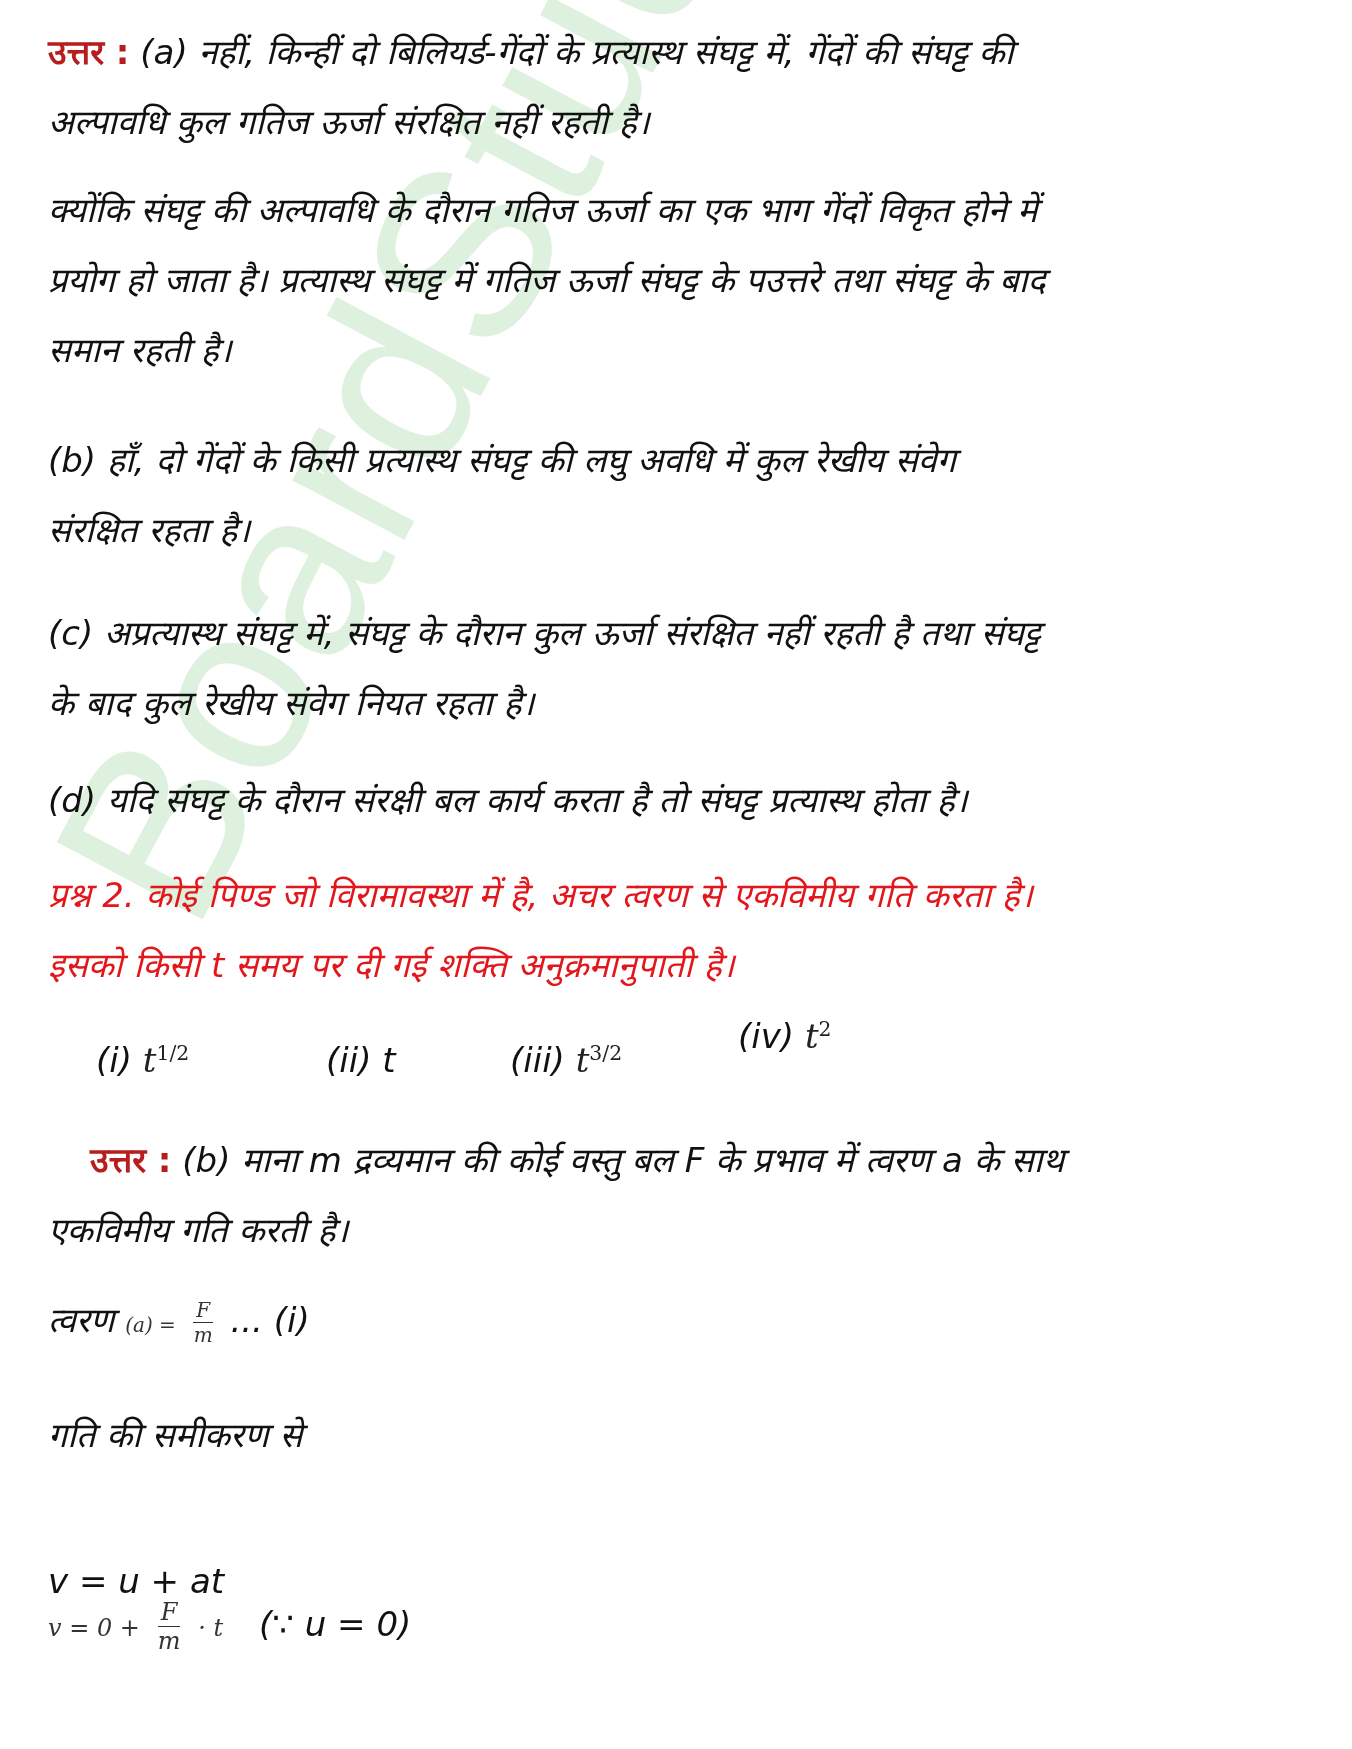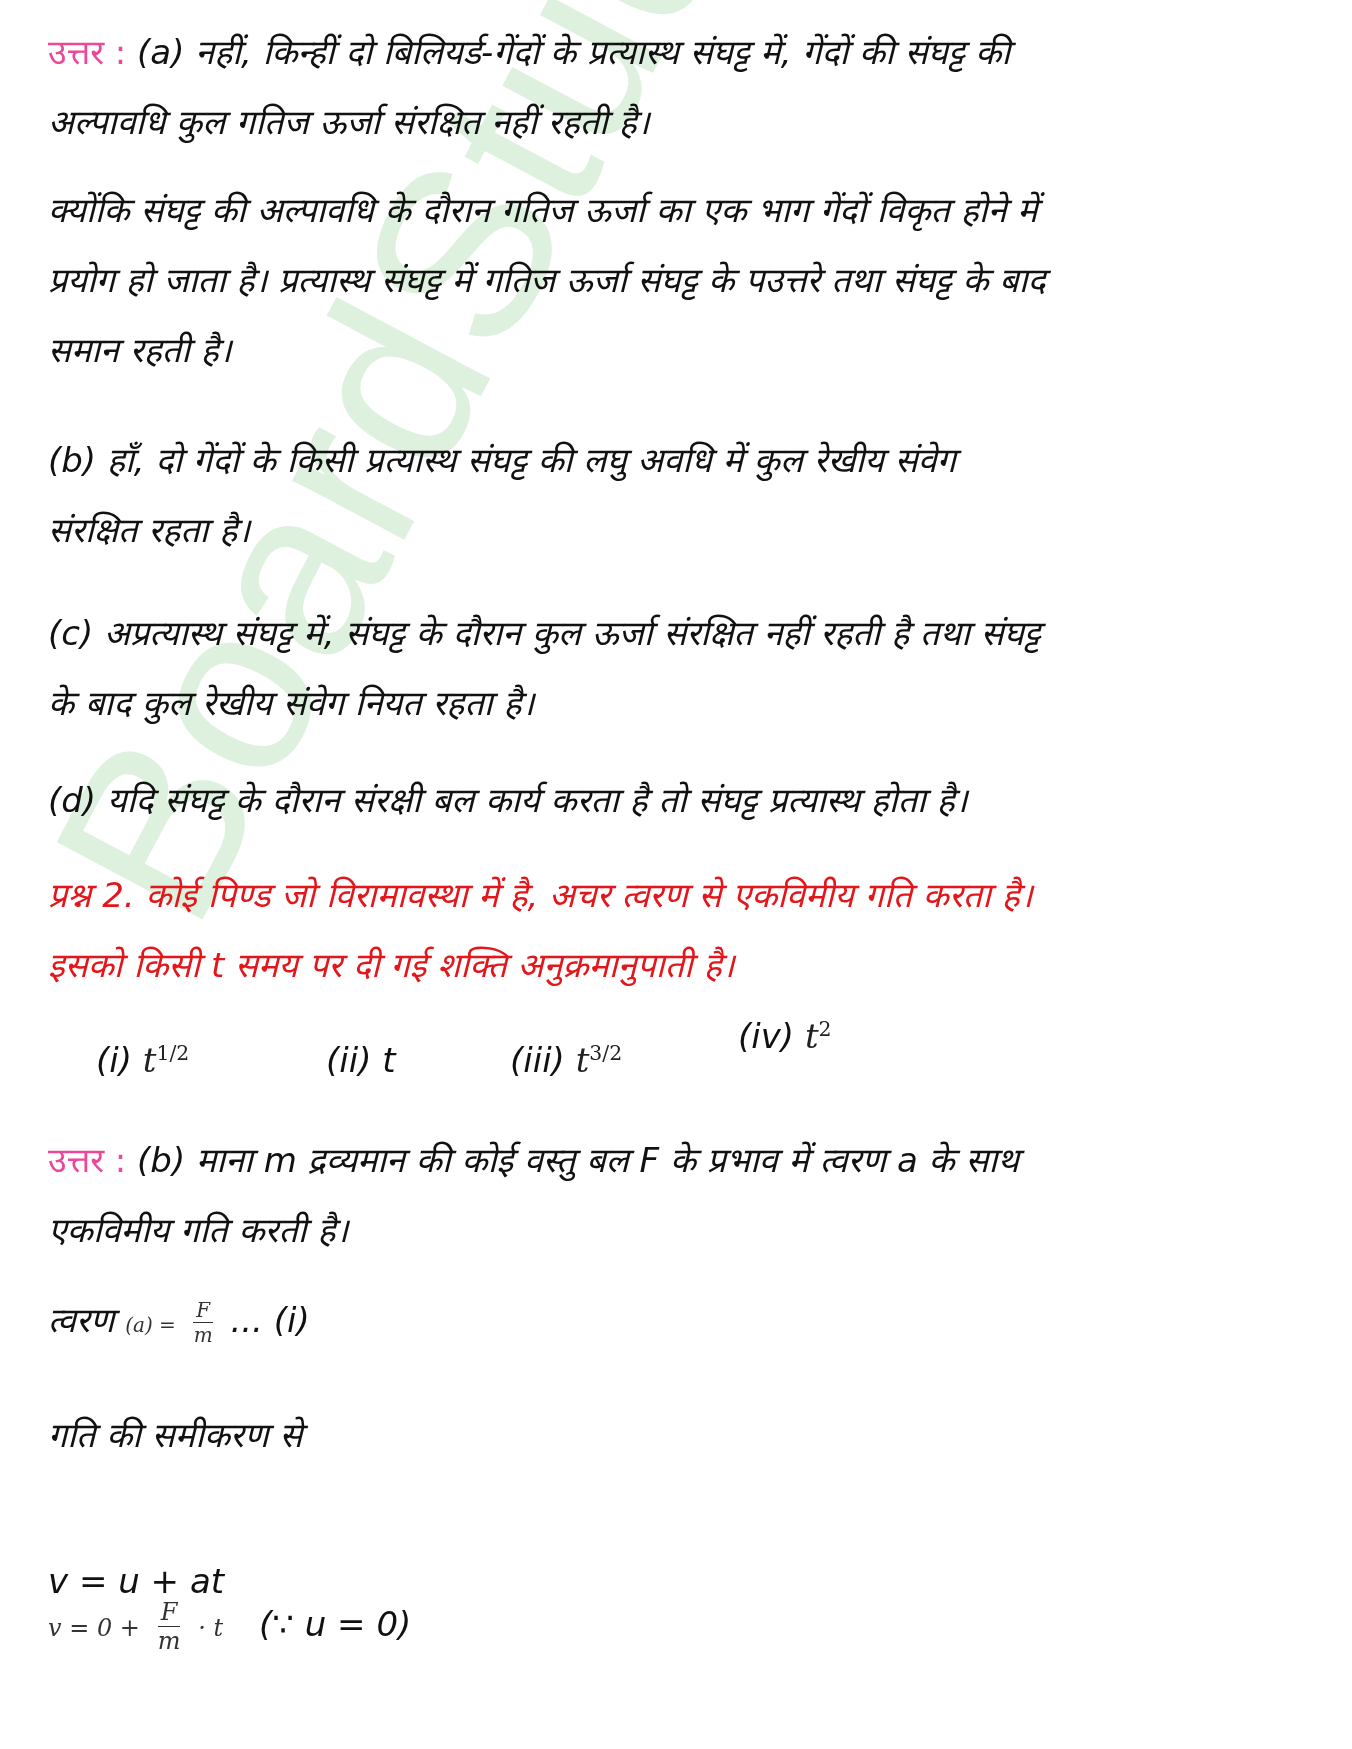--- a/index.html
+++ b/index.html
@@ -35,22 +35,22 @@
     }
     .line {
       position: absolute;
       left: 0;
       font-size: 34px;
       font-style: italic;
       white-space: nowrap;
       line-height: 1.2;
     }
     .label-green {
-      color: #ec4899;
-      font-weight: normal;
+      color: #b91c1c;
+      font-weight: bold;
       font-style: normal;
     }
     .red { color: #e3171b; }
     .opt {
       position: absolute;
       font-size: 34px;
       font-style: italic;
       white-space: nowrap;
     }
     .math {
@@ -112,21 +112,21 @@
   </div>
   <div class="opt" style="left:462px; top:1040px;">
     <span>(iii)</span>
     <span class="math"><span>t</span><sup>3/2</sup></span>
   </div>
   <div class="opt" style="left:690px; top:1016px;">
     <span>(iv)</span>
     <span class="math"><span>t</span><sup>2</sup></span>
   </div>
 
-  <div class="line" style="top:1140px;">
+  <div class="line" style="top:1140px;margin-left:42px;">
     <span class="label-green">उत्तर :</span>
     <span>(b) माना m द्रव्यमान की कोई वस्तु बल F के प्रभाव में त्वरण a के साथ</span>
   </div>
   <div class="line" style="top:1210px;">एकविमीय गति करती है।</div>
 
   <div class="line" style="top:1300px;">
     <span>त्वरण</span>
     <span class="math small-math">(a) =</span>
     <span class="frac small-math">
       <span class="num">F</span>

